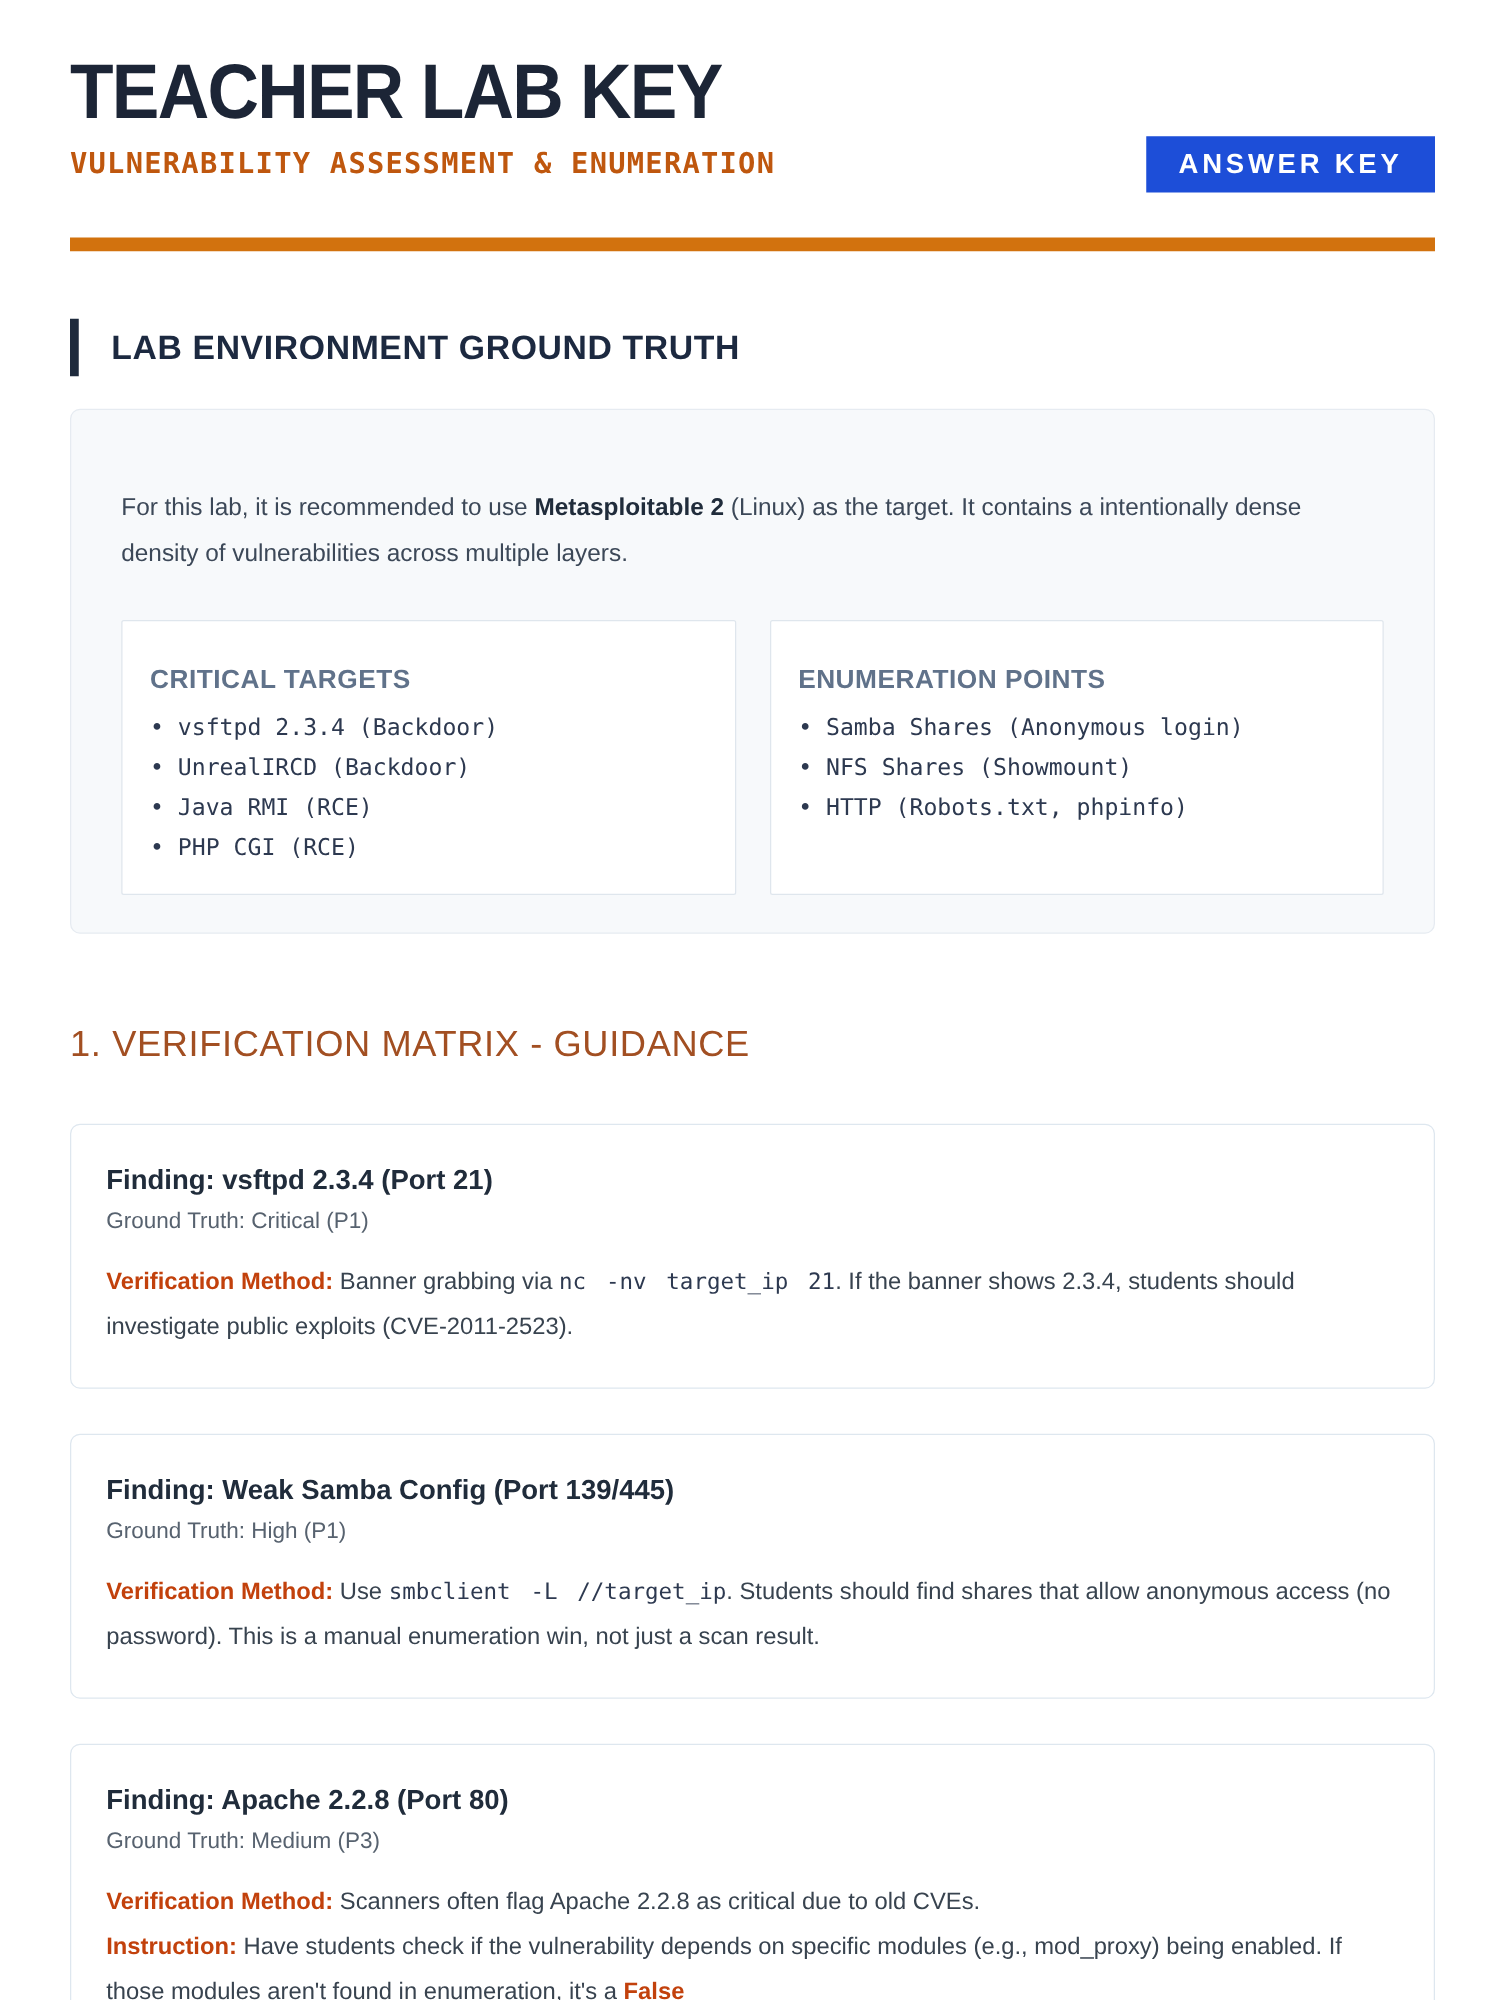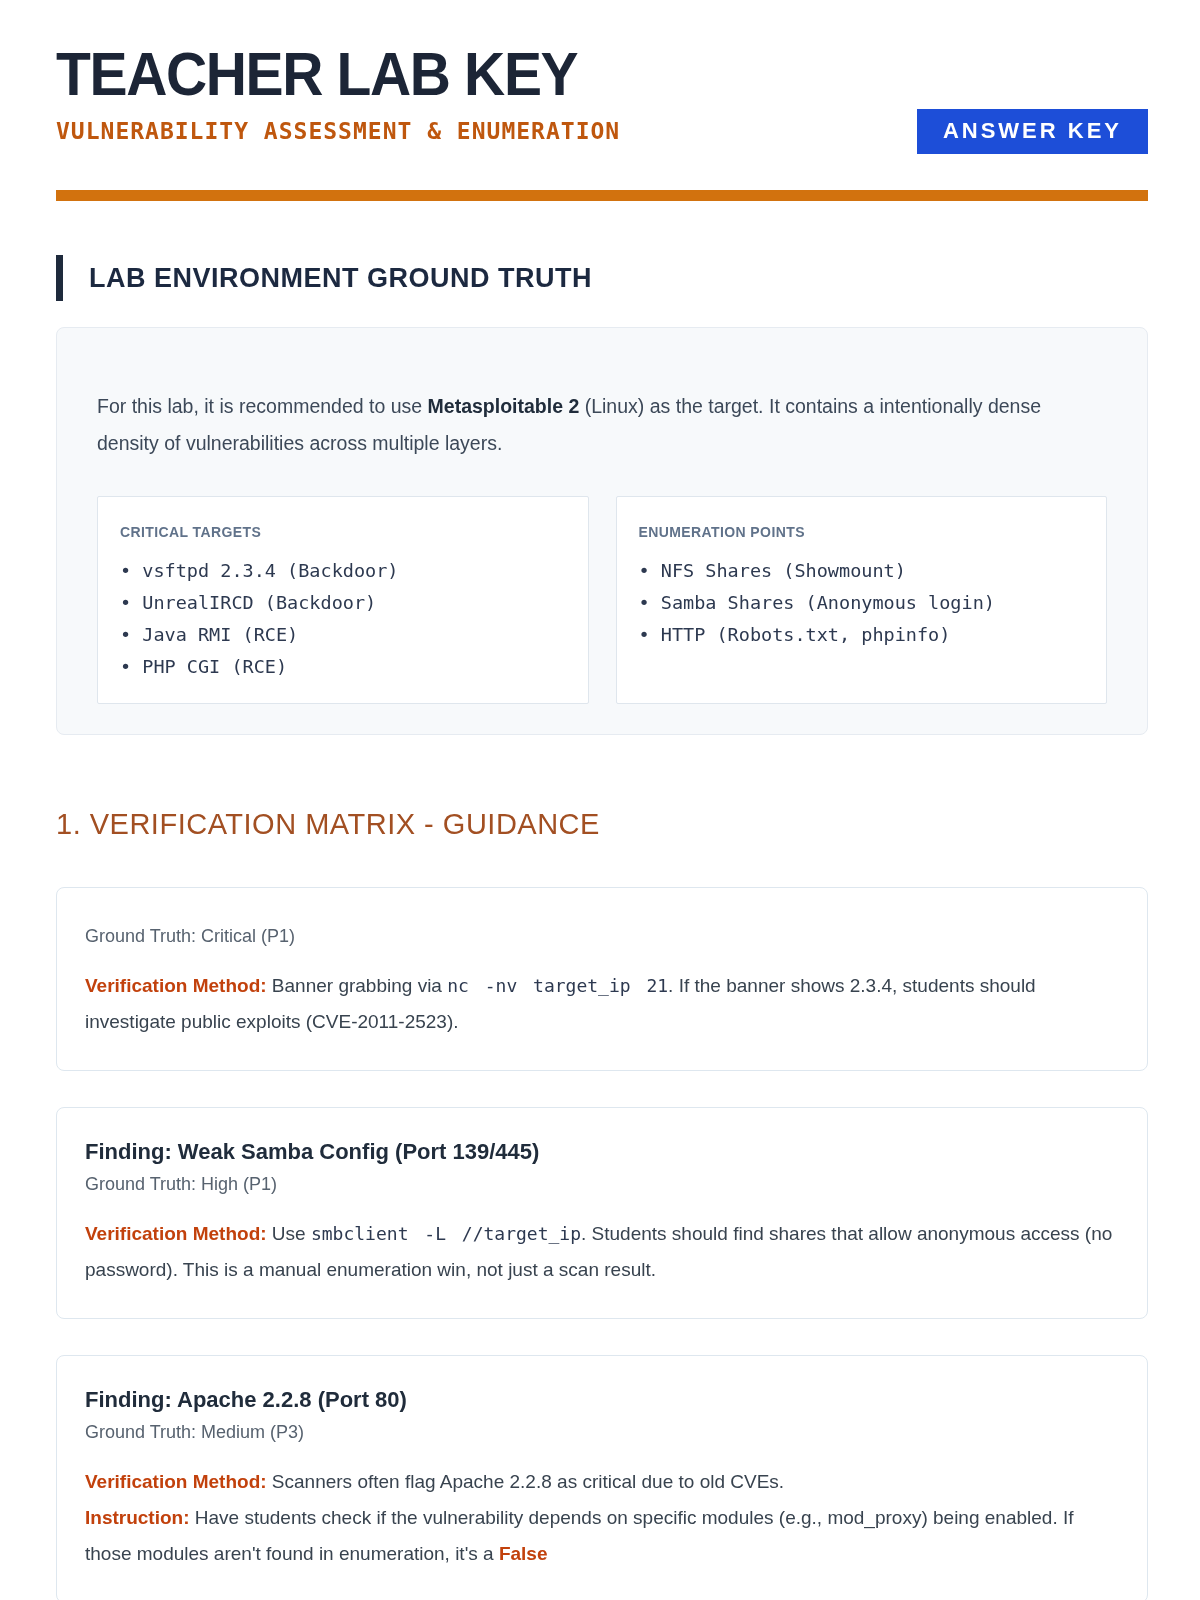--- a/index.html
+++ b/index.html
@@ -50,22 +50,22 @@
     padding: 60px 40px 30px 40px;
   }
   .gt-intro { margin: 0; font-size: 19.5px; line-height: 37px; color: #3c4858; }
   .gt-intro b { color: #202c3b; }
   .gt-grid { display: grid; grid-template-columns: 1fr 1fr; gap: 27px; margin-top: 34px; }
   .gt-box {
     background: #ffffff; border: 1px solid #dfe6ed; border-radius: 2px;
     padding: 20px 22px;
   }
   .gt-box-title {
-    font-size: 14px; font-weight: bold; color: #60728a;
-    letter-spacing: 0.4px; line-height: 22px; margin: 4px 0 12px 0;
+    font-size: 21px; font-weight: bold; color: #60728a;
+    letter-spacing: 0.4px; line-height: 22px; margin: 16px 0 12px 0;
   }
   .gt-list { list-style: none; margin: 0; padding: 0; }
   .gt-list li {
     font-family: "DejaVu Sans Mono", monospace;
     font-size: 18.5px; line-height: 32px; color: #2d3950;
   }
   .gt-list li::before { content: "• "; color: #2d3950; }
 
   
   .verif-heading {
@@ -122,33 +122,34 @@
         <ul class="gt-list">
           <li>vsftpd 2.3.4 (Backdoor)</li>
           <li>UnrealIRCD (Backdoor)</li>
           <li>Java RMI (RCE)</li>
           <li>PHP CGI (RCE)</li>
         </ul>
       </div>
       <div class="gt-box">
         <div class="gt-box-title">ENUMERATION POINTS</div>
         <ul class="gt-list">
+          <li>Samba Shares (Anonymous login)</li>
           <li>NFS Shares (Showmount)</li>
-          <li>Samba Shares (Anonymous login)</li>
           <li>HTTP (Robots.txt, phpinfo)</li>
         </ul>
       </div>
     </div>
   </div>
 
   <div class="verif-heading">1. VERIFICATION MATRIX - GUIDANCE</div>
 
   <div class="cards">
 
     <div class="finding-card">
+      <h3 class="finding-title">Finding: vsftpd 2.3.4 (Port 21)</h3>
       <p class="finding-gt">Ground Truth: Critical (P1)</p>
       <p class="finding-body"><b>Verification Method:</b><span> Banner grabbing via </span><span class="code">nc -nv target_ip 21</span><span>. If the banner shows 2.3.4, students should investigate public exploits (CVE-2011-2523).</span></p>
     </div>
 
     <div class="finding-card">
       <h3 class="finding-title">Finding: Weak Samba Config (Port 139/445)</h3>
       <p class="finding-gt">Ground Truth: High (P1)</p>
       <p class="finding-body"><b>Verification Method:</b><span> Use </span><span class="code">smbclient -L //target_ip</span><span>. Students should find shares that allow anonymous access (no password). This is a manual enumeration win, not just a scan result.</span></p>
     </div>
 

